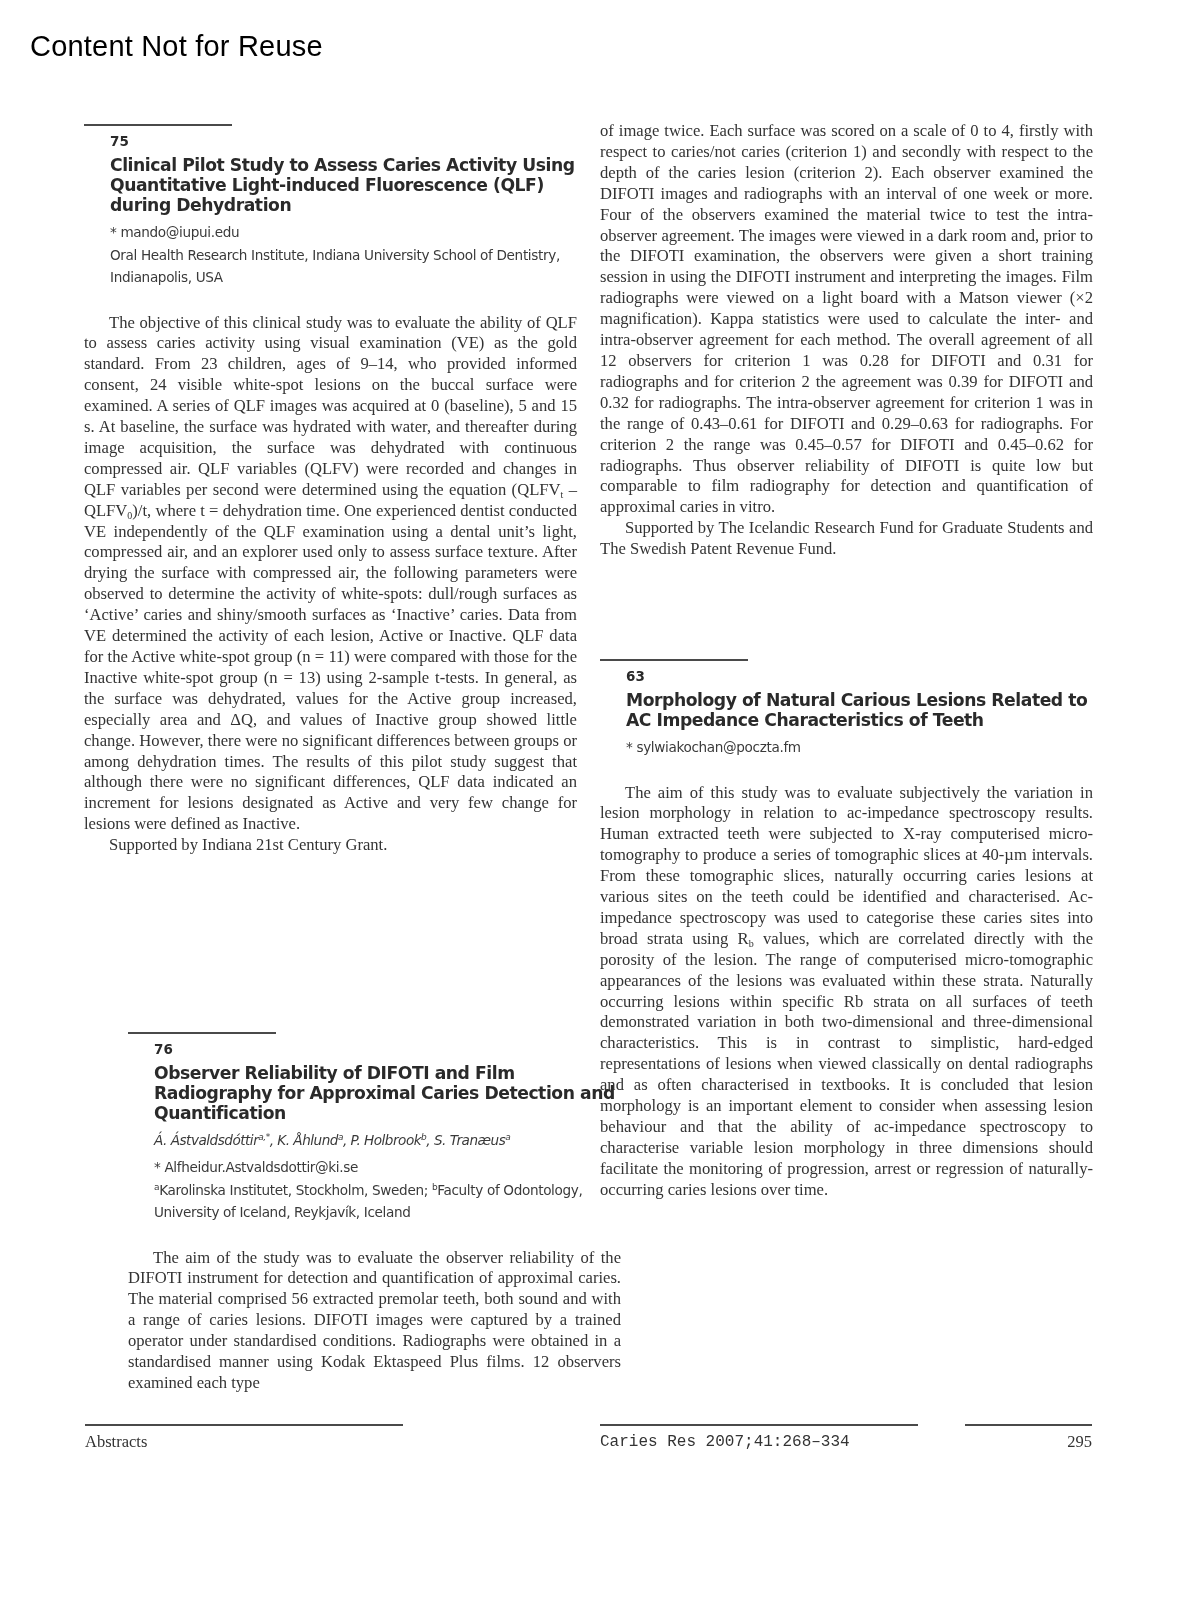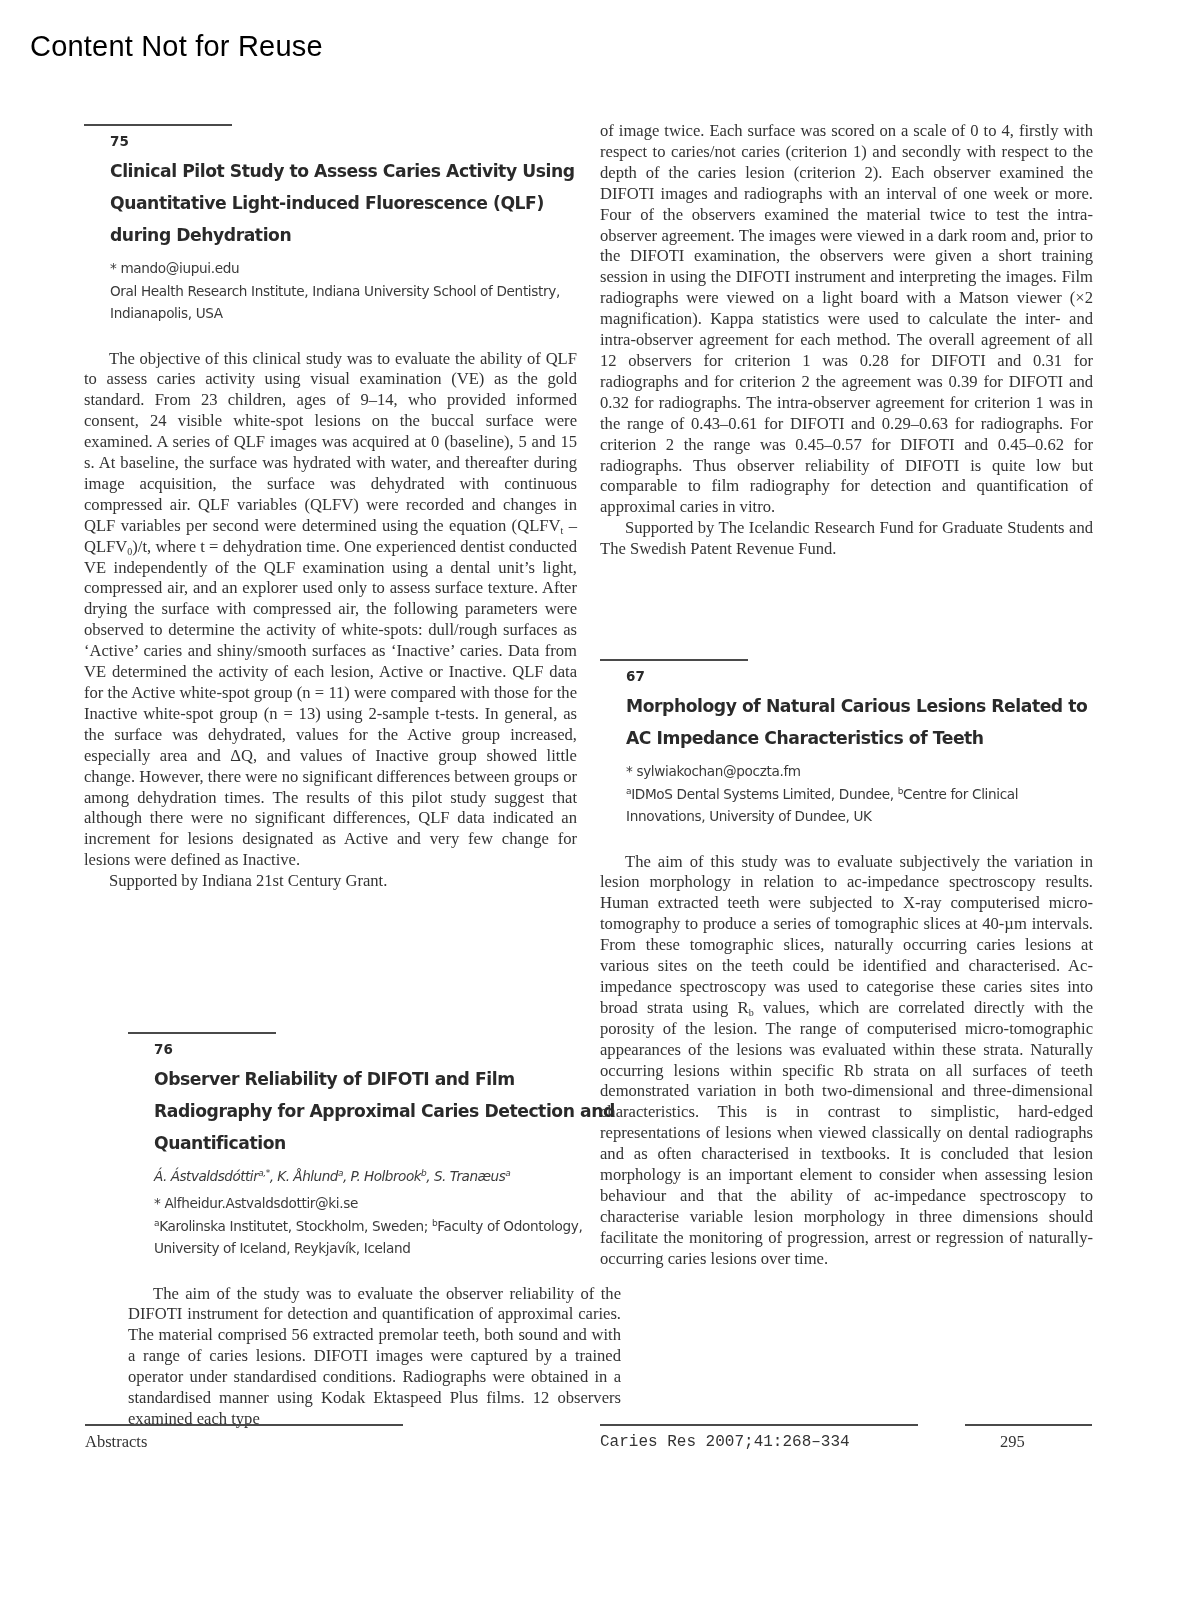--- a/index.html
+++ b/index.html
@@ -5,21 +5,21 @@
   html, body { margin:0; padding:0; background:#ffffff; }
   body { width:1200px; height:1601px; position:relative; overflow:hidden; color:#2e2e2e; }
   .watermark { position:absolute; left:30px; top:30px; font-family:"Liberation Sans", sans-serif; font-size:29px; color:#000000; letter-spacing:0.2px; }
   .col { position:absolute; width:493px; }
   .col.left { left:84px; }
   .col.right { left:600px; width:493px; }
   .rule { height:2px; background:#4a4a4a; }
   .abs-rule { width:148px; margin-bottom:7px; }
   .head { padding-left:26px; font-family:"DejaVu Sans", sans-serif; }
   .num { font-weight:bold; font-size:13.5px; color:#2a2a2a; margin-bottom:6px; }
-  .title { font-weight:bold; font-size:17.2px; line-height:32px; color:#2a2a2a; letter-spacing:-0.45px; margin-bottom:6px; }
+  .title { font-weight:bold; font-size:17.2px; line-height:20px; color:#2a2a2a; letter-spacing:-0.45px; margin-bottom:6px; }
   .authors { font-style:italic; font-size:13.6px; line-height:22px; color:#3a3a3a; letter-spacing:-0.5px; margin-bottom:5px; }
   .email, .affil { font-size:13.6px; line-height:22.5px; color:#3a3a3a; letter-spacing:-0.35px; }
   .body { font-family:"Liberation Serif", serif; font-size:16.6px; line-height:20.9px; text-align:justify; color:#333; margin-top:24px; }
   .body p { margin:0; text-indent:25px; }
   .body p.noindent { text-indent:0; }
   sup { font-size:9px; vertical-align:5px; line-height:0; }
   sub { font-size:10px; vertical-align:-3px; line-height:0; }
   .footer-rule { position:absolute; height:2px; background:#4a4a4a; top:1424px; }
   .footer-text { position:absolute; top:1432px; font-family:"Liberation Serif", serif; color:#333; }
 </style>
@@ -61,28 +61,27 @@
 <div class="col right" style="top:121px;">
   <div class="body" style="margin-top:0;">
     <p class="noindent">of image twice. Each surface was scored on a scale of 0 to 4, firstly with respect to caries/not caries (criterion 1) and secondly with respect to the depth of the caries lesion (criterion 2). Each observer examined the DIFOTI images and radiographs with an interval of one week or more. Four of the observers examined the material twice to test the intra-observer agreement. The images were viewed in a dark room and, prior to the DIFOTI examination, the observers were given a short training session in using the DIFOTI instrument and interpreting the images. Film radiographs were viewed on a light board with a Matson viewer (×2 magnification). Kappa statistics were used to calculate the inter- and intra-observer agreement for each method. The overall agreement of all 12 observers for criterion 1 was 0.28 for DIFOTI and 0.31 for radiographs and for criterion 2 the agreement was 0.39 for DIFOTI and 0.32 for radiographs. The intra-observer agreement for criterion 1 was in the range of 0.43–0.61 for DIFOTI and 0.29–0.63 for radiographs. For criterion 2 the range was 0.45–0.57 for DIFOTI and 0.45–0.62 for radiographs. Thus observer reliability of DIFOTI is quite low but comparable to film radiography for detection and quantification of approximal caries in vitro.</p>
     <p>Supported by The Icelandic Research Fund for Graduate Students and The Swedish Patent Revenue Fund.</p>
   </div>
 </div>
 
 <div class="col right" style="top:659px;">
   <div class="rule abs-rule"></div>
   <div class="head">
-    <div class="num">67</div>
+    <div class="num">63</div>
     <div class="title">Morphology of Natural Carious Lesions Related to AC Impedance Characteristics of Teeth</div>
     <div class="email">* sylwiakochan@poczta.fm</div>
-    <div class="affil"><sup>a</sup><span>IDMoS Dental Systems Limited, Dundee, </span><sup>b</sup><span>Centre for Clinical Innovations, University of Dundee, UK</span></div>
   </div>
   <div class="body">
     <p><span>The aim of this study was to evaluate subjectively the variation in lesion morphology in relation to ac-impedance spectroscopy results. Human extracted teeth were subjected to X-ray computerised micro-tomography to produce a series of tomographic slices at 40-µm intervals. From these tomographic slices, naturally occurring caries lesions at various sites on the teeth could be identified and characterised. Ac-impedance spectroscopy was used to categorise these caries sites into broad strata using R</span><sub>b</sub><span> values, which are correlated directly with the porosity of the lesion. The range of computerised micro-tomographic appearances of the lesions was evaluated within these strata. Naturally occurring lesions within specific Rb strata on all surfaces of teeth demonstrated variation in both two-dimensional and three-dimensional characteristics. This is in contrast to simplistic, hard-edged representations of lesions when viewed classically on dental radiographs and as often characterised in textbooks. It is concluded that lesion morphology is an important element to consider when assessing lesion behaviour and that the ability of ac-impedance spectroscopy to characterise variable lesion morphology in three dimensions should facilitate the monitoring of progression, arrest or regression of naturally-occurring caries lesions over time.</span></p>
   </div>
 </div>
 
 <div class="footer-rule" style="left:85px; width:318px;"></div>
 <div class="footer-rule" style="left:600px; width:318px;"></div>
 <div class="footer-rule" style="left:965px; width:127px;"></div>
 <div class="footer-text" style="left:85px; font-size:16.5px;">Abstracts</div>
 <div class="footer-text" style="left:600px; font-size:16px; top:1433px;font-family:Liberation Mono, monospace;">Caries Res 2007;41:268–334</div>
-<div class="footer-text" style="left:1000px; width:92px; text-align:left; font-size:16.5px;">295</div>
+<div class="footer-text" style="left:1000px; width:92px; text-align:right; font-size:16.5px;">295</div>
 
 </body></html>

